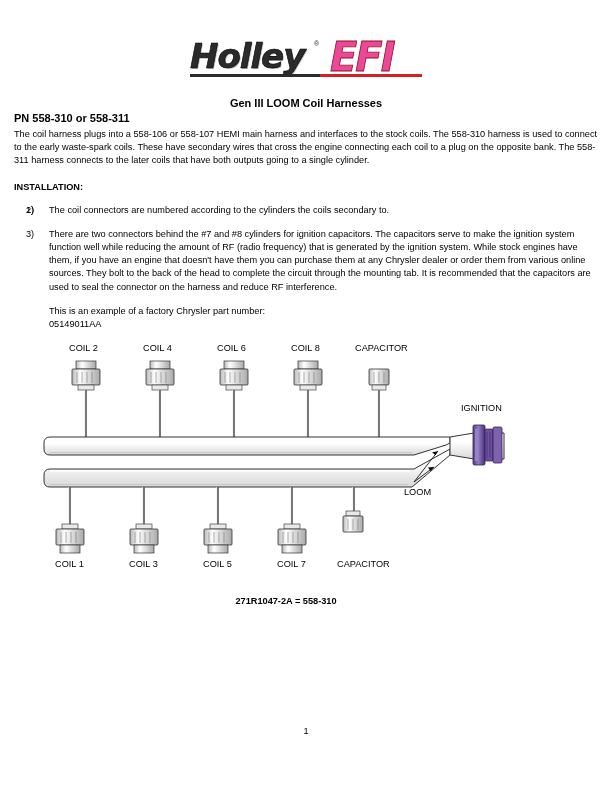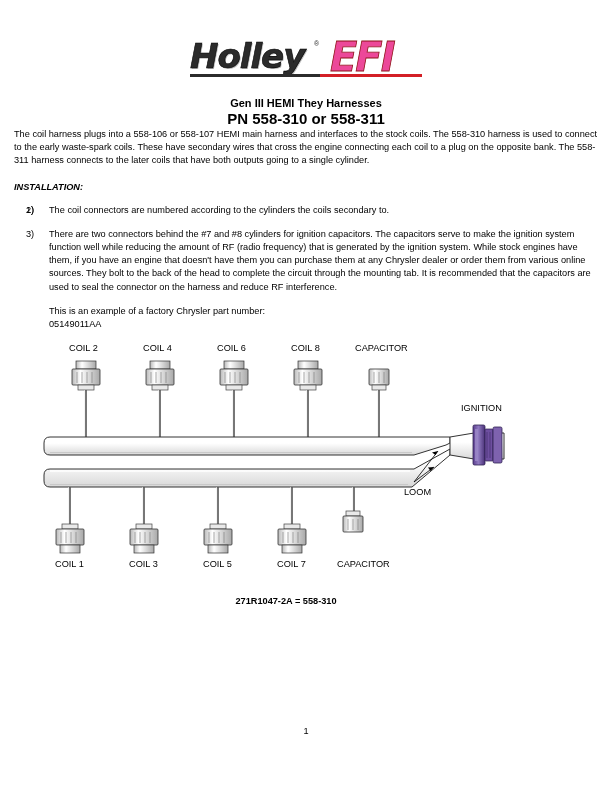--- a/index.html
+++ b/index.html
@@ -77,38 +77,37 @@
 
   
   .doc-title {
     text-align: center;
     font-size: 11px;
     font-weight: bold;
     margin-top: 16px;
     line-height: 15px;
   }
   .doc-subtitle {
-    text-align: center;
-    font-size: 15px;
+    text-align: left;
+    font-size: 11px;
     font-weight: bold;
     line-height: 15px;
   }
 
   
   .intro {
     margin-top: 2px;
     font-size: 9.2px;
     line-height: 13.2px;
     text-align: left;
   }
   .section-head {
     margin-top: 14px;
     font-size: 9.2px;
     font-weight: bold;
-    font-style: italic;
   }
   ol.steps {
     list-style: none;
     margin: 12px 0 0 0;
     padding: 0;
   }
   ol.steps > li {
     position: relative;
     padding-left: 35px;
     font-size: 9.2px;
@@ -165,21 +164,21 @@
 
   <div class="logo-wrap">
     <div class="logo">
       <span class="logo-holley">Holley</span>
       <span class="logo-reg">®</span>
       <span class="logo-efi">EFI</span>
       <span class="logo-bar"></span>
     </div>
   </div>
 
-  <div class="doc-title">Gen III HEMI They Harnesses</div>
+  <div class="doc-title">Gen III LOOM Coil Harnesses</div>
   <div class="doc-subtitle">PN 558-310 or 558-311</div>
 
   <p class="intro">The coil harness plugs into a 558-106 or 558-107 HEMI main harness and interfaces to the stock coils. The 558-310 harness is used to connect to the early waste-spark coils. These have secondary wires that cross the engine connecting each coil to a plug on the opposite bank. The 558-311 harness connects to the later coils that have both outputs going to a single cylinder.</p>
 
   <div class="section-head">INSTALLATION:</div>
 
   <ol class="steps">
     <li>
       <span class="num">1)</span>
     </li>

